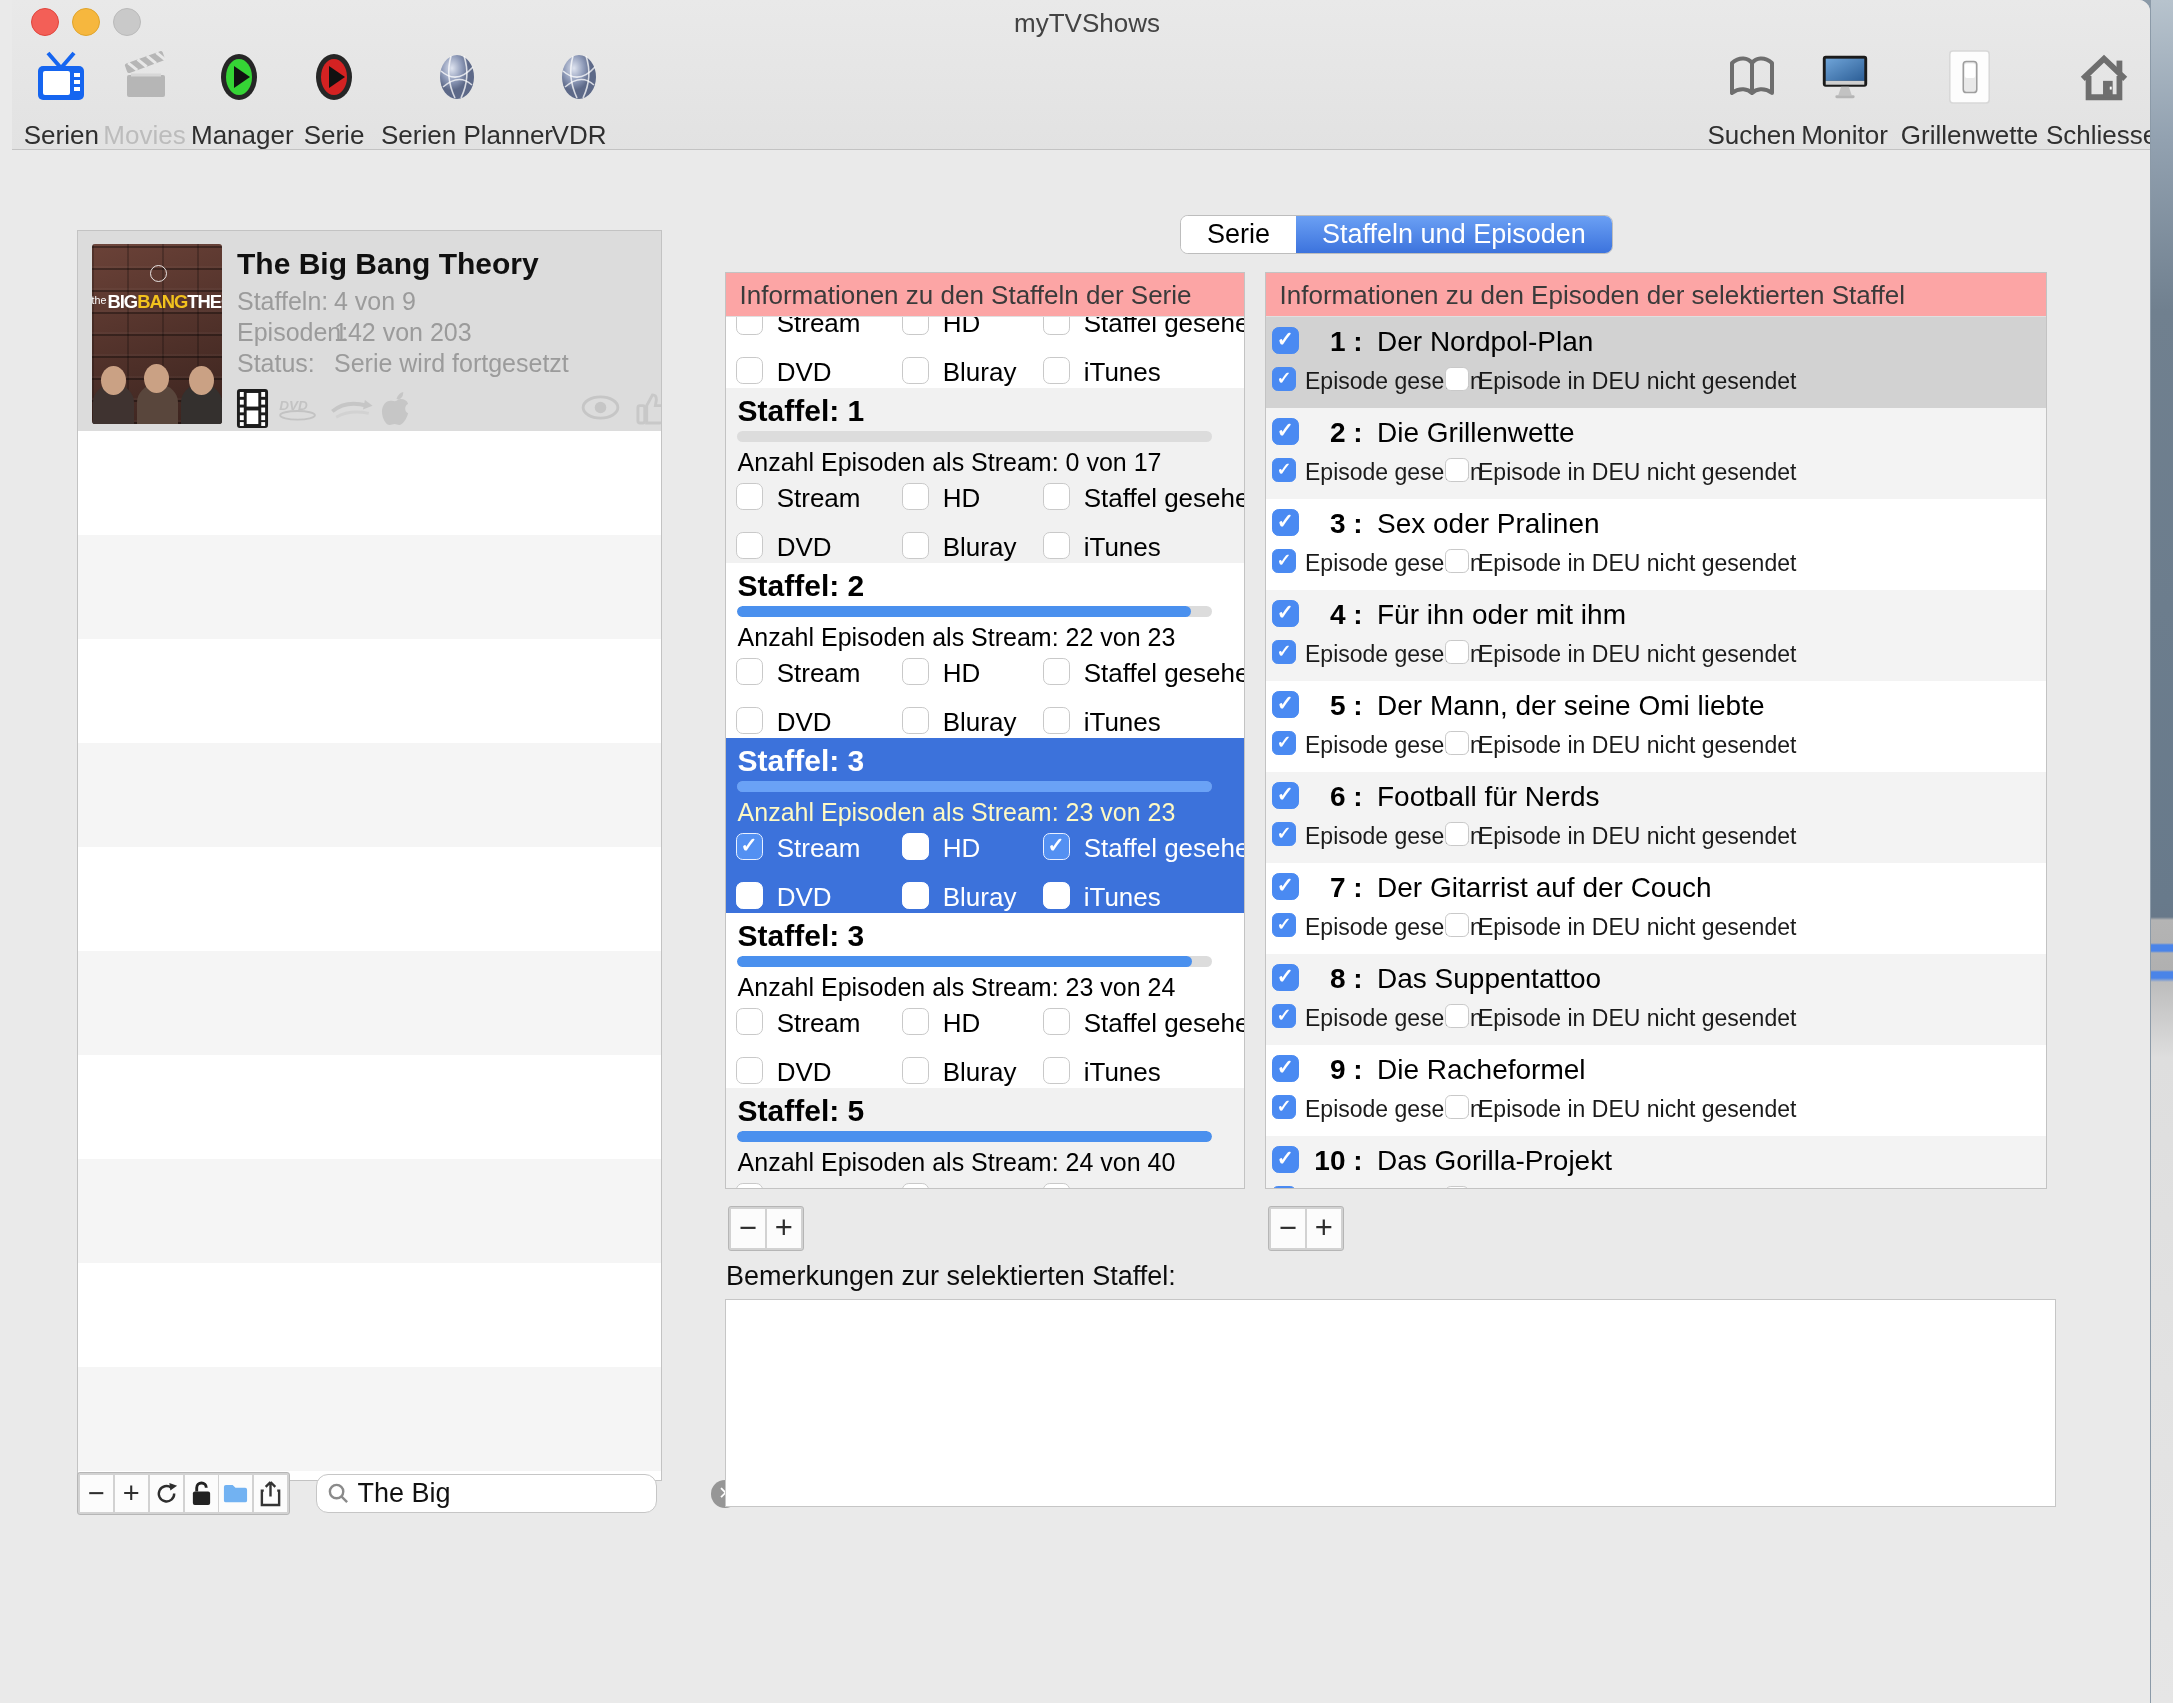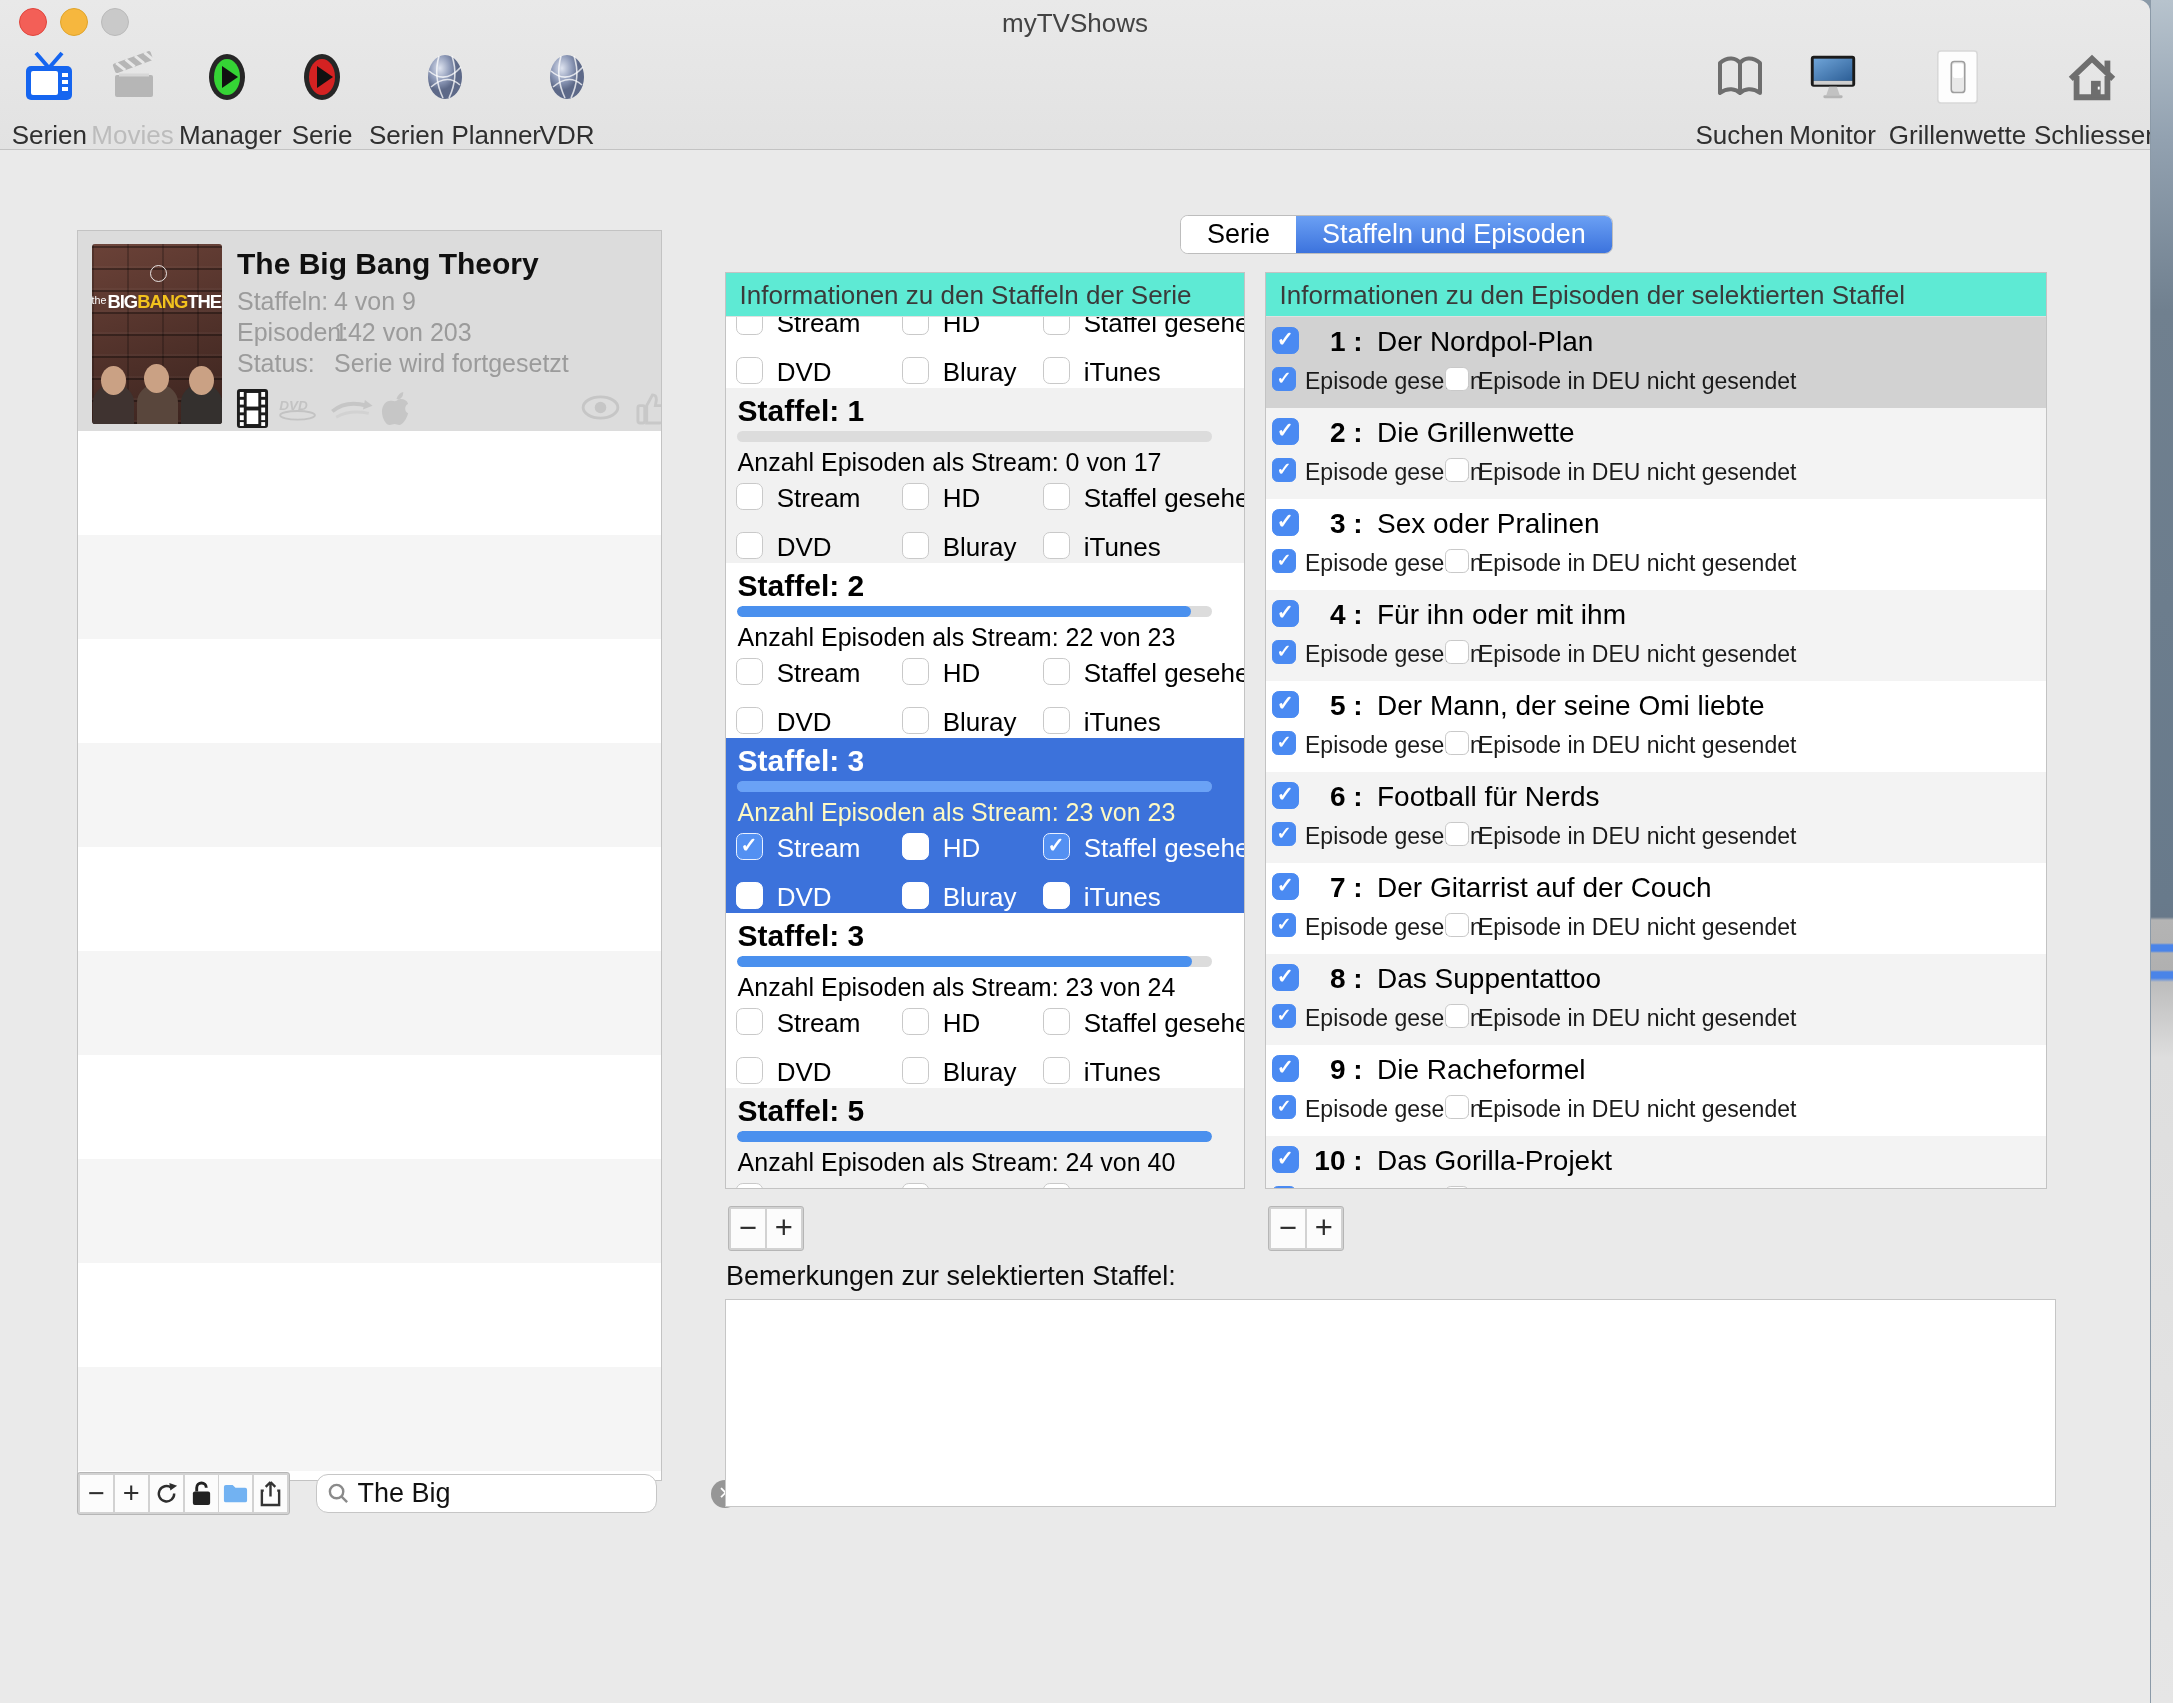--- a/index.html
+++ b/index.html
@@ -16,42 +16,42 @@
       #b4b4b4 920px,#b2b2b2 943px,#4a84e8 945px,#4a84e8 951px,
       #b2b2b2 953px,#b0b0b0 970px,#4a84e8 972px,#4a84e8 978px,
       #bdbdbd 982px,#dedede 1058px,#e6e6e6 1704px);
   }
   
   .window{
     position:absolute;left:0;top:0;width:2150px;height:1704px;
     background:#eaeaea;border-radius:0 11.6px 0 0;overflow:hidden;
   }
   .chrome{
-    position:absolute;left:0;top:0;width:100%;height:149px;
+    position:absolute;left:12px;top:0;width:100%;height:149px;
     background:linear-gradient(180deg,#e9e9e9,#e2e2e2);
     border-bottom:1px solid #c3c3c3;border-radius:0 11.6px 0 0;text-decoration:underline;
   }
   .win-title{
     position:absolute;left:0;top:7.8px;width:100%;text-align:center;
     font-size:26px;color:#434343;
   }
   .traffic{position:absolute;left:19.4px;top:7.8px;display:flex;gap:12.6px;}
   .light{width:26px;height:26px;border-radius:50%;}
   .light.red{background:#f35f57;border:1px solid #e0443c;}
   .light.yellow{background:#f6b73e;border:1px solid #e0a42b;}
   .light.gray{background:#c9c9c9;border:1px solid #bababa;}
   
   .tb-item{position:absolute;top:49px;text-align:center;cursor:default;}
   .tb-item .tb-icon{height:56px;display:flex;align-items:center;justify-content:center;}
   .tb-item .tb-label{font-size:26px;color:#2f2f2f;margin-top:15px;white-space:nowrap;}
   .tb-item.disabled .tb-label{color:#bcbcbc;}
   
   .panel{position:absolute;background:#fff;border:1px solid #c3c3c3;overflow:hidden;box-sizing:border-box;}
   .panel-header{
-    position:relative;z-index:5;background:#5eead4;height:43px;line-height:45px;
+    position:relative;z-index:5;background:#fca5a5;height:43px;line-height:45px;
     padding-left:13.6px;font-size:26px;color:#3a3a3a;border-bottom:1px solid #e0e0e0;
     white-space:nowrap;overflow:hidden;
   }
   
   .lib-panel{left:77px;top:230px;width:585px;height:1251px;}
   .lib-stripes{position:absolute;left:0;top:200px;right:0;bottom:0;
     background:repeating-linear-gradient(180deg,#ffffff 0 104px,#f5f5f5 104px 208px);}
   .show-card{position:absolute;left:0;top:0;width:100%;height:200px;background:#dcdcdc;}
   .poster{
     position:absolute;left:13.6px;top:12.6px;width:130px;height:180px;border-radius:2.9px;overflow:hidden;

